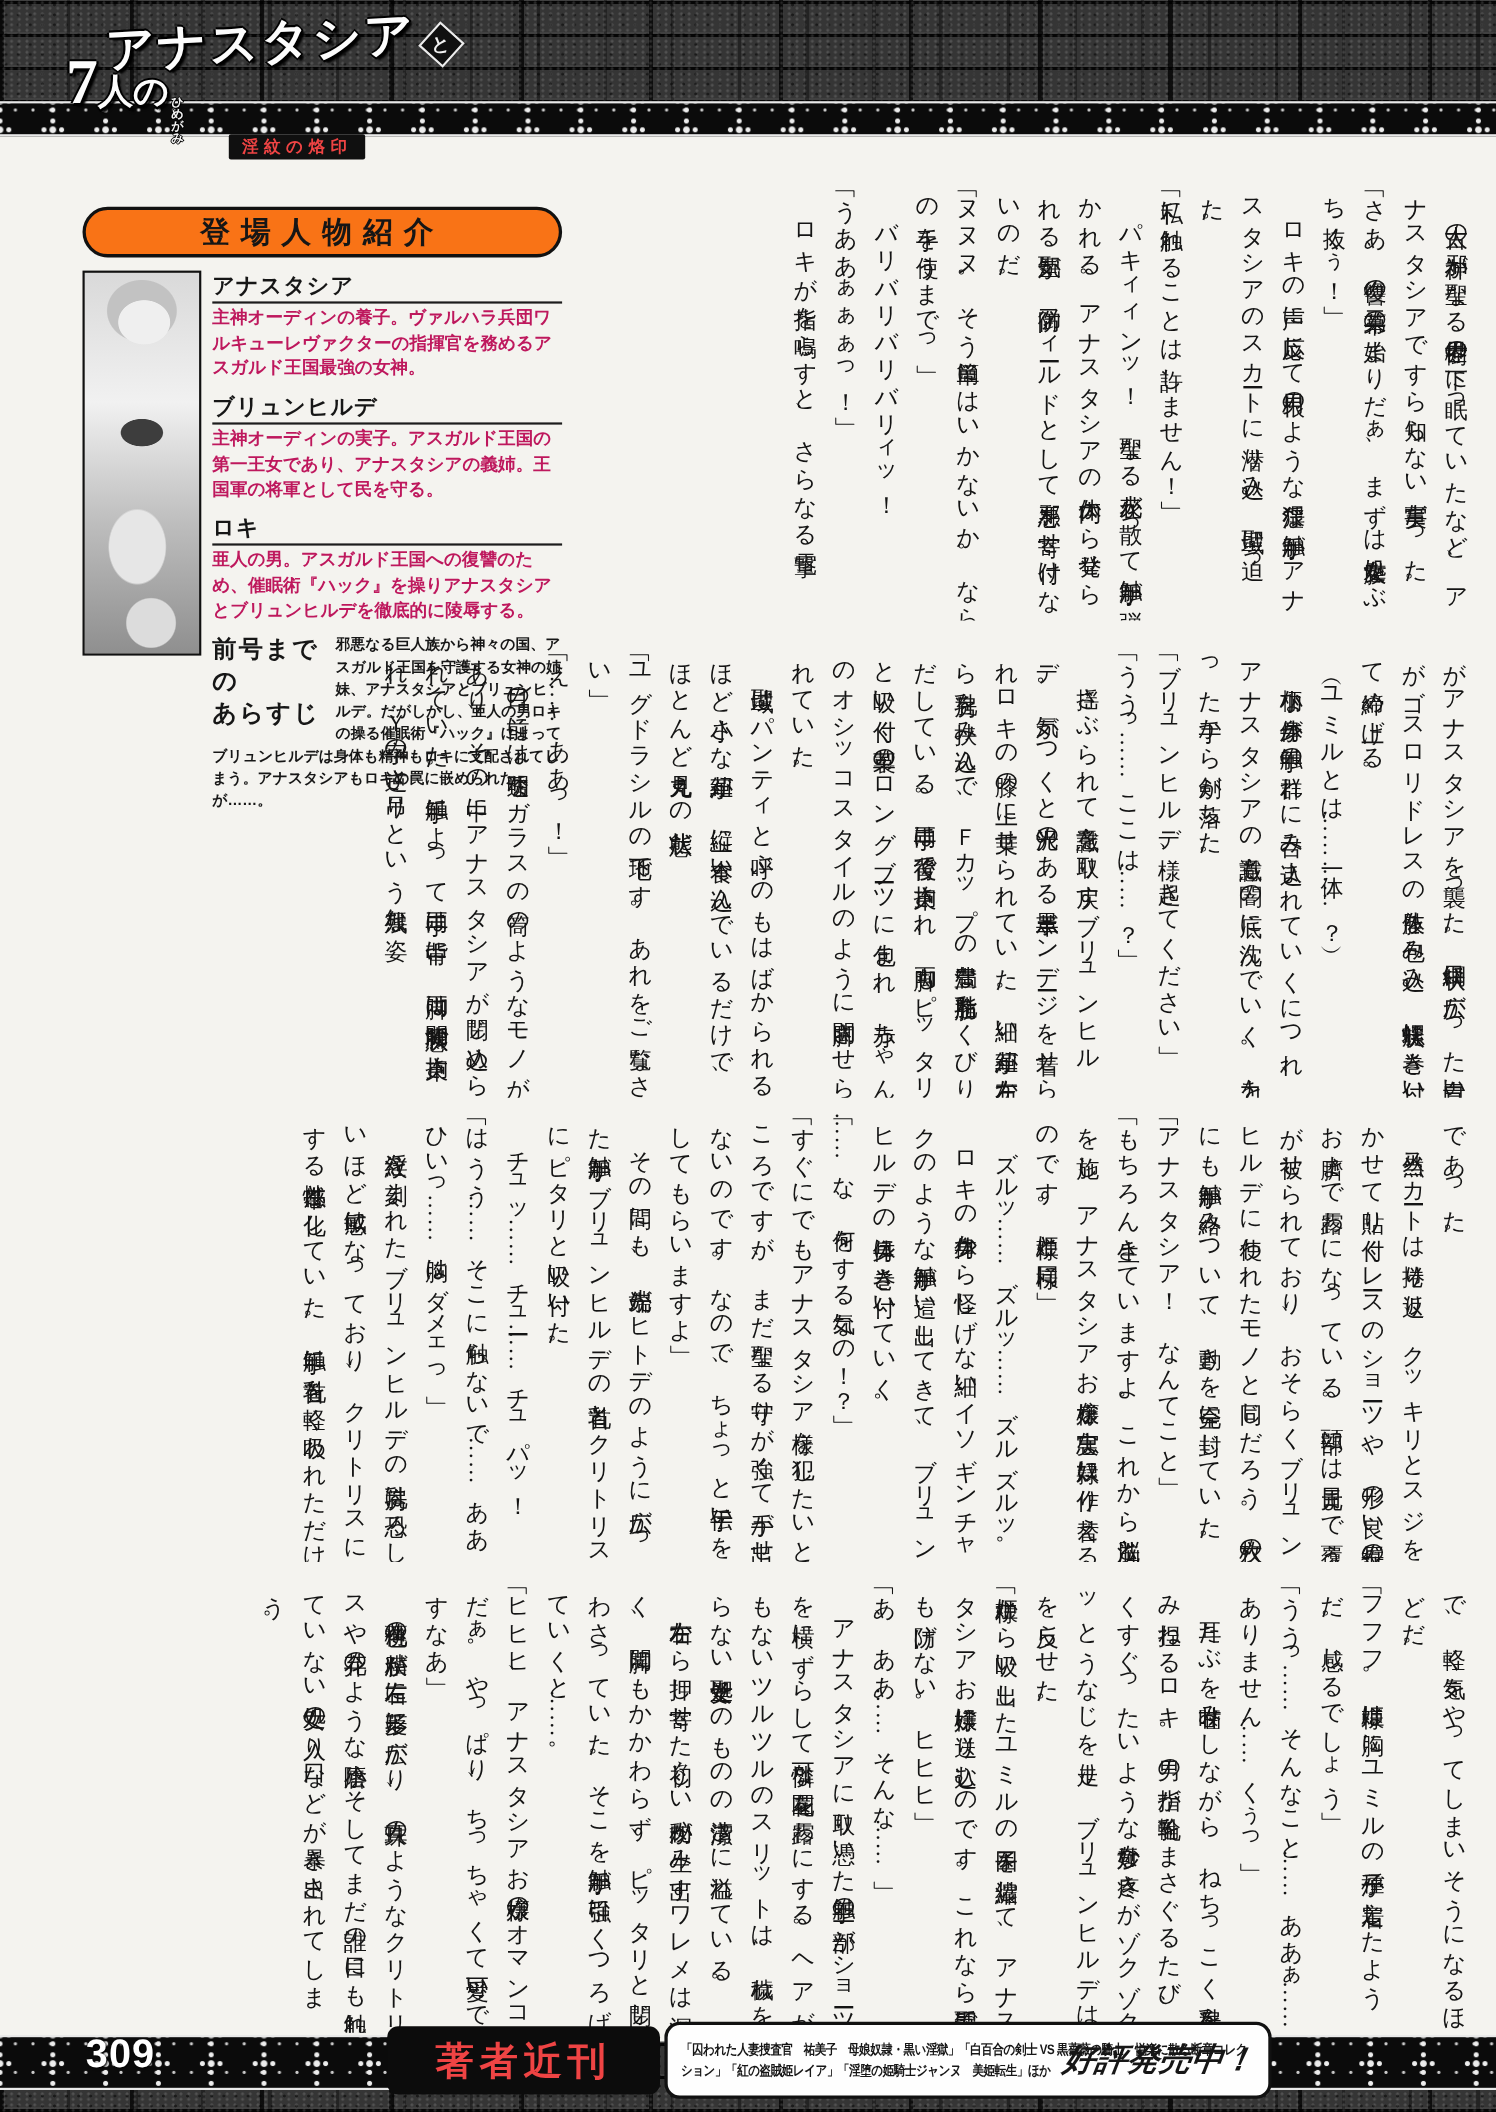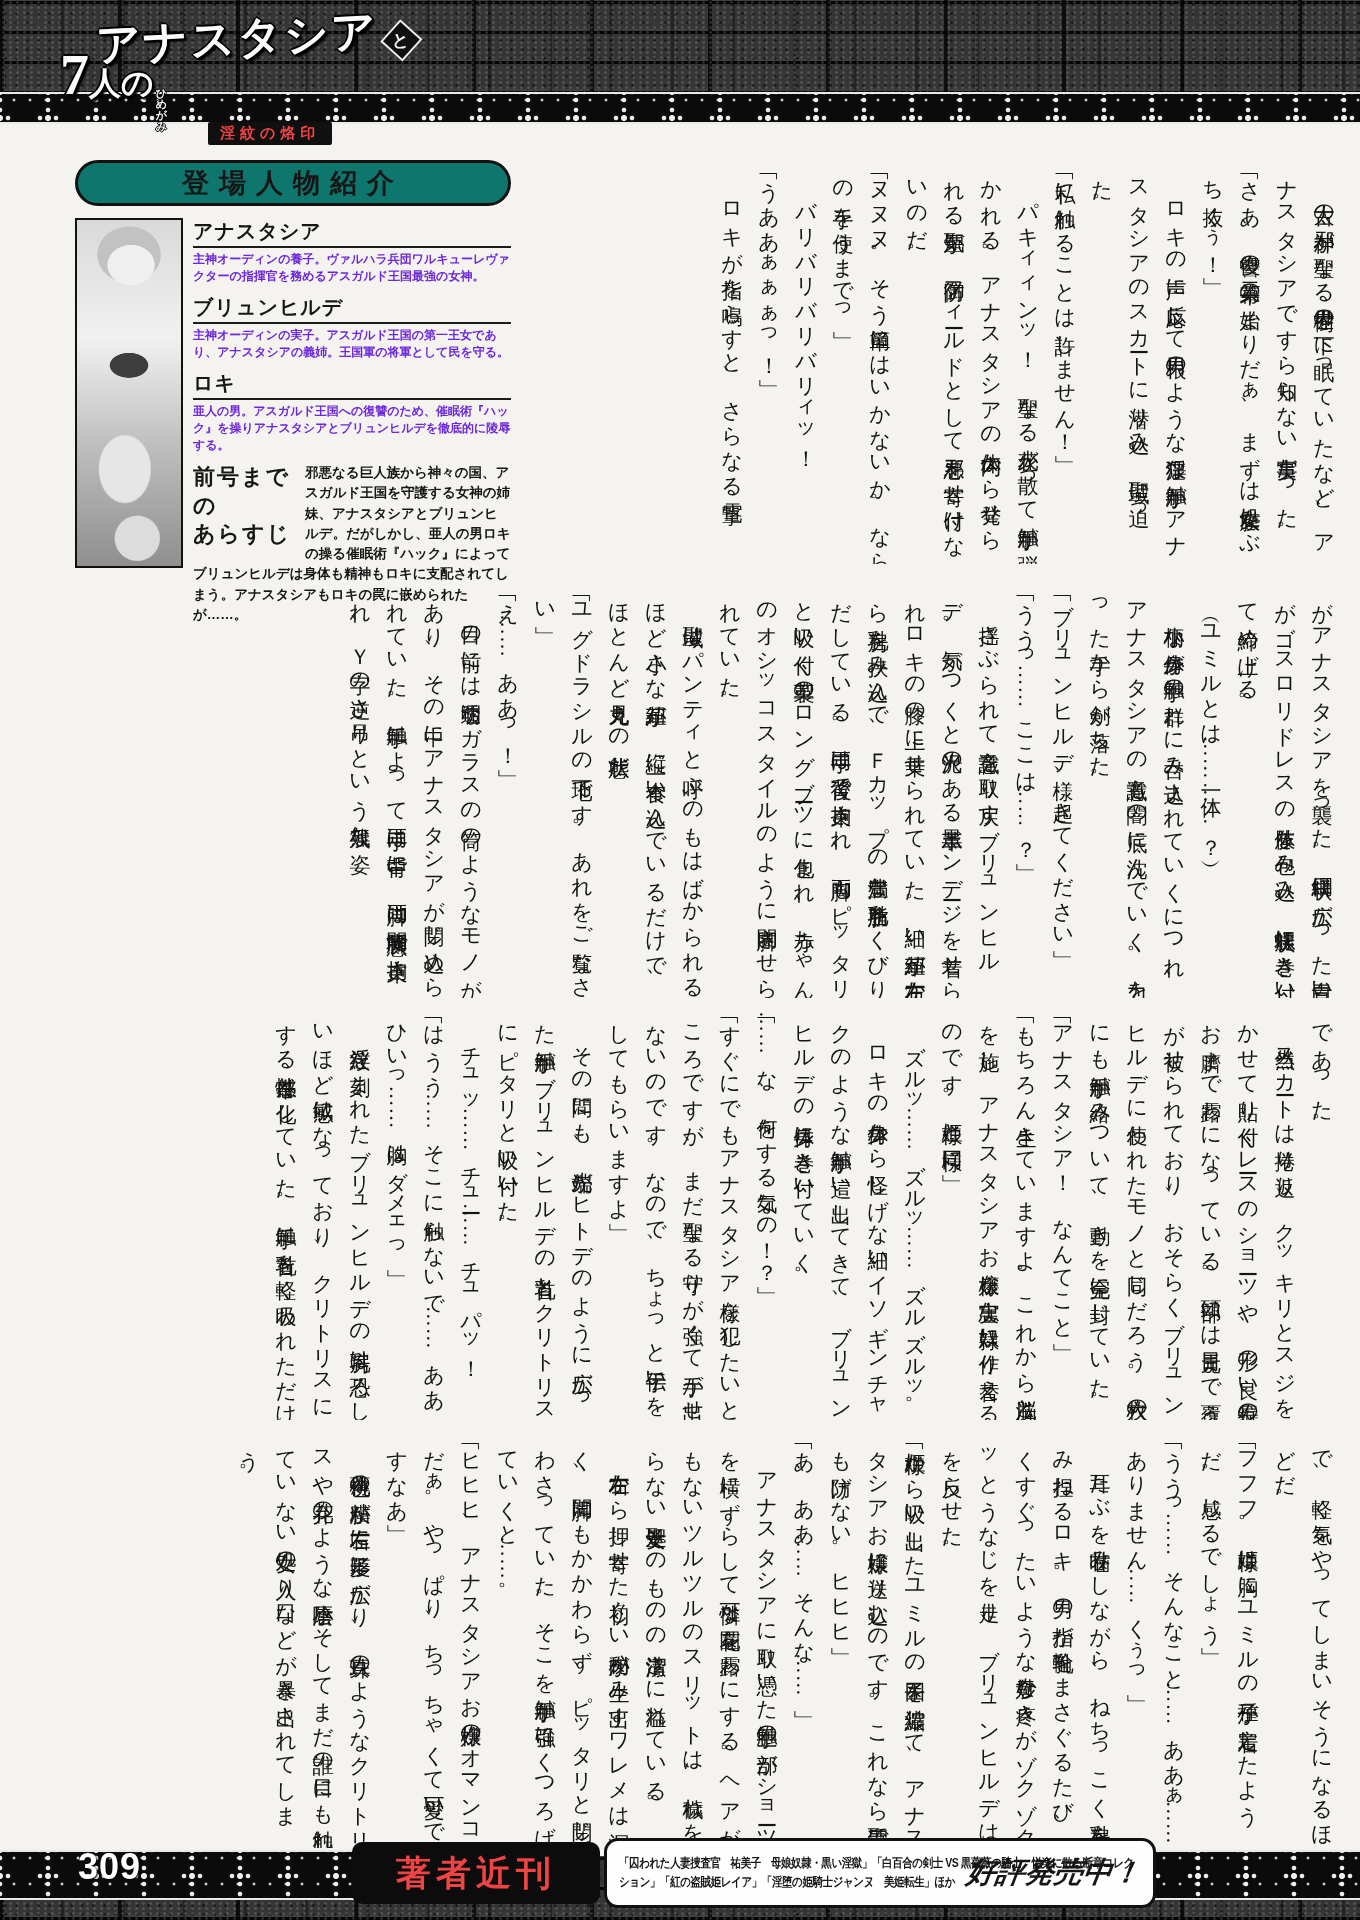--- a/index.html
+++ b/index.html
@@ -61,41 +61,41 @@
     font-size:11px;letter-spacing:13px;font-weight:bold;color:#f5f5f5;
     text-shadow:-1px 0 #000,1px 0 #000,0 -1px #000,0 1px #000;
   }
   .m-sub{
     position:absolute;left:208px;top:122px;background:#101010;color:#ef4444;
     font-size:15px;font-weight:bold;letter-spacing:5px;padding:2px 12px;border-radius:2px;
   }
   
   .charbox{position:absolute;left:75px;top:160px;width:436px;z-index:3;}
   .charbox-header{
-    border:3px solid #111;border-radius:24px;background:#0f766e;height:40px;
+    border:3px solid #111;border-radius:24px;background:#f97316;height:40px;
     display:flex;align-items:center;justify-content:center;
-    font-size:27px;font-weight:bold;letter-spacing:10px;
+    font-size:27px;font-weight:bold;letter-spacing:10px;margin-top:28px;
   }
   .charbox-body{display:flex;gap:10px;margin-top:12px;}
   .portrait{
     width:104px;height:346px;border:2px solid #111;flex:none;
     background:
       radial-gradient(ellipse 40px 34px at 52% 13%, #efefef 58%, transparent 60%),
       radial-gradient(ellipse 52px 46px at 50% 10%, #c2c2c2 60%, transparent 62%),
       radial-gradient(ellipse 34px 22px at 50% 42%, #3d3d3d 55%, transparent 58%),
       radial-gradient(ellipse 46px 60px at 46% 72%, #e6e6e6 55%, transparent 58%),
       radial-gradient(ellipse 40px 40px at 58% 92%, #dcdcdc 55%, transparent 58%),
       linear-gradient(180deg,#d9d9d9 0%,#f1f1f1 34%,#bdbdbd 66%,#8f8f8f 100%);
   }
   .entries{flex:1;min-width:0;}
   .entry-name{
     font-size:20px;font-weight:bold;border-bottom:2px solid #1c1c1c;
     padding-bottom:1px;margin-bottom:3px;letter-spacing:1px;
   }
-  .entry-desc{font-size:12px;line-height:1.42;font-weight:bold;color:#6d28d9;margin-bottom:9px;}
+  .entry-desc{font-size:16px;line-height:1.42;font-weight:bold;color:#be185d;margin-bottom:9px;}
   .synopsis{margin-top:2px;font-size:13.5px;line-height:1.5;font-weight:bold;}
   .syn-label{
     float:left;width:112px;font-size:22px;font-weight:800;line-height:1.3;
     letter-spacing:2px;font-family:"Liberation Serif","DejaVu Serif",serif;
   }
   
   .vband{
     position:absolute;writing-mode:vertical-rl;-webkit-writing-mode:vertical-rl;
     font-family:"Liberation Serif","DejaVu Serif",serif;
     font-size:21px;line-height:37px;letter-spacing:1px;color:#141414;overflow:hidden;

